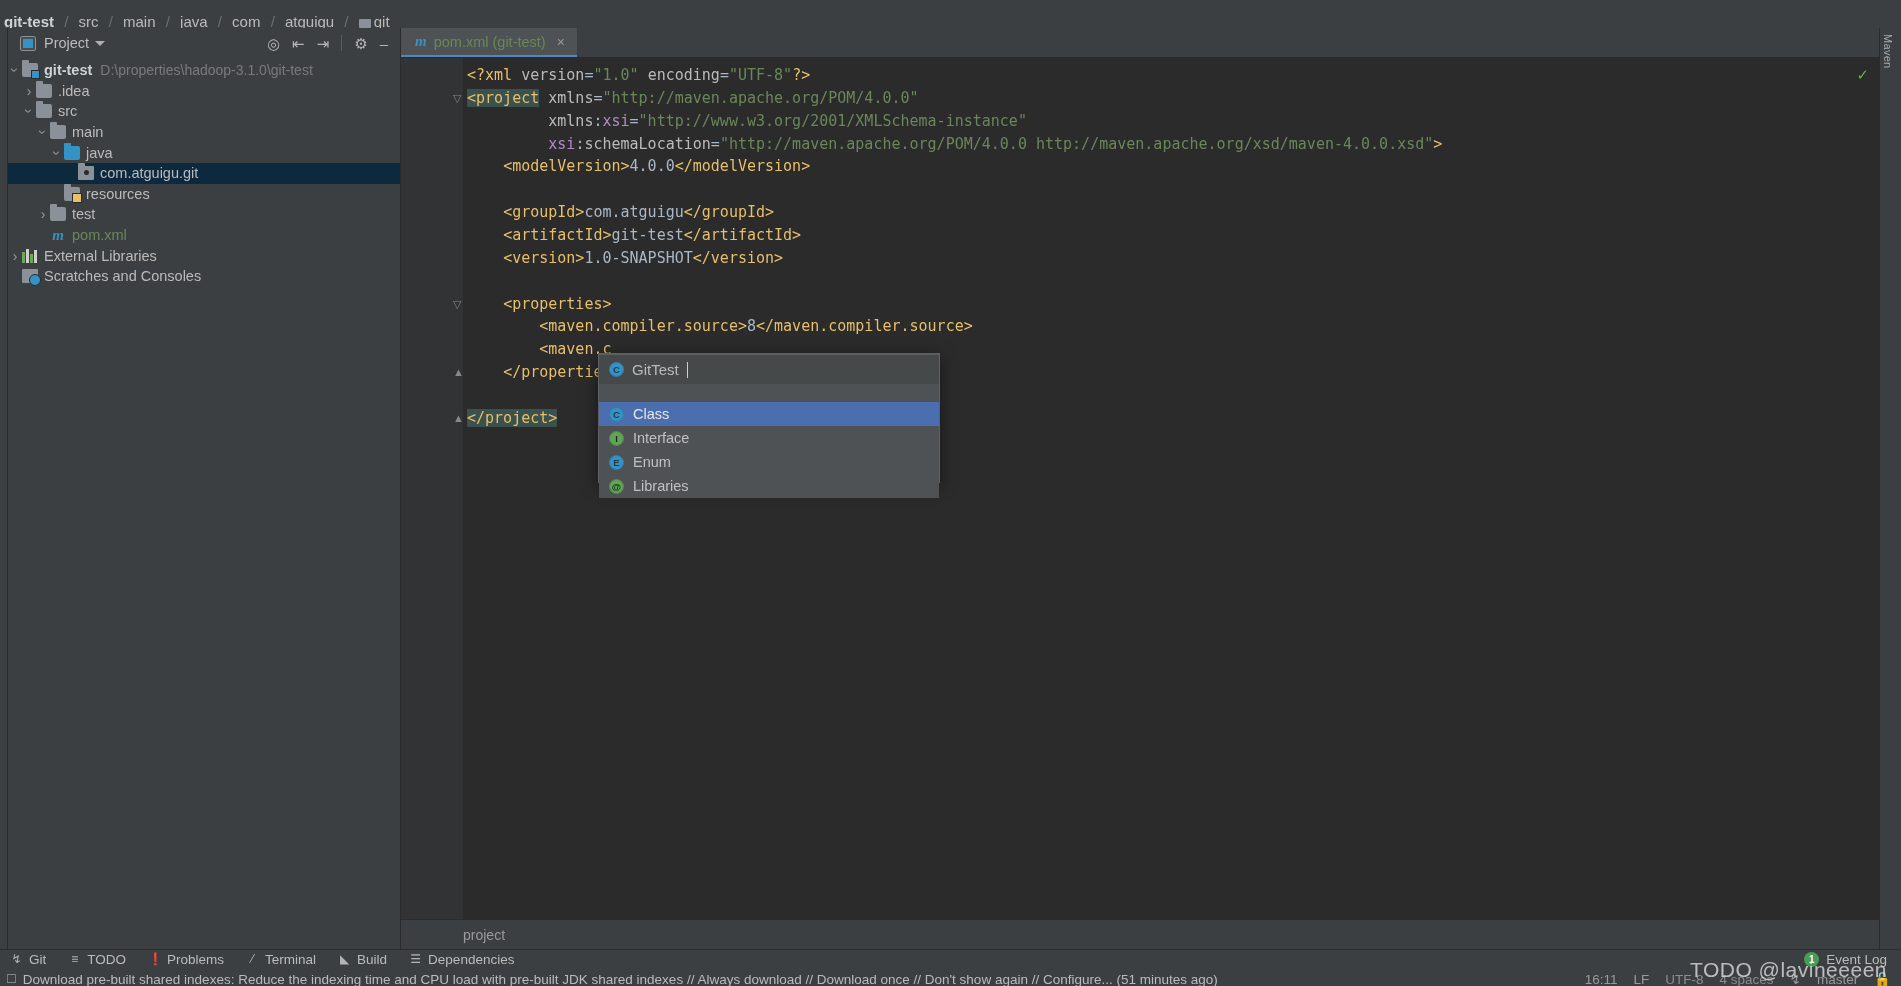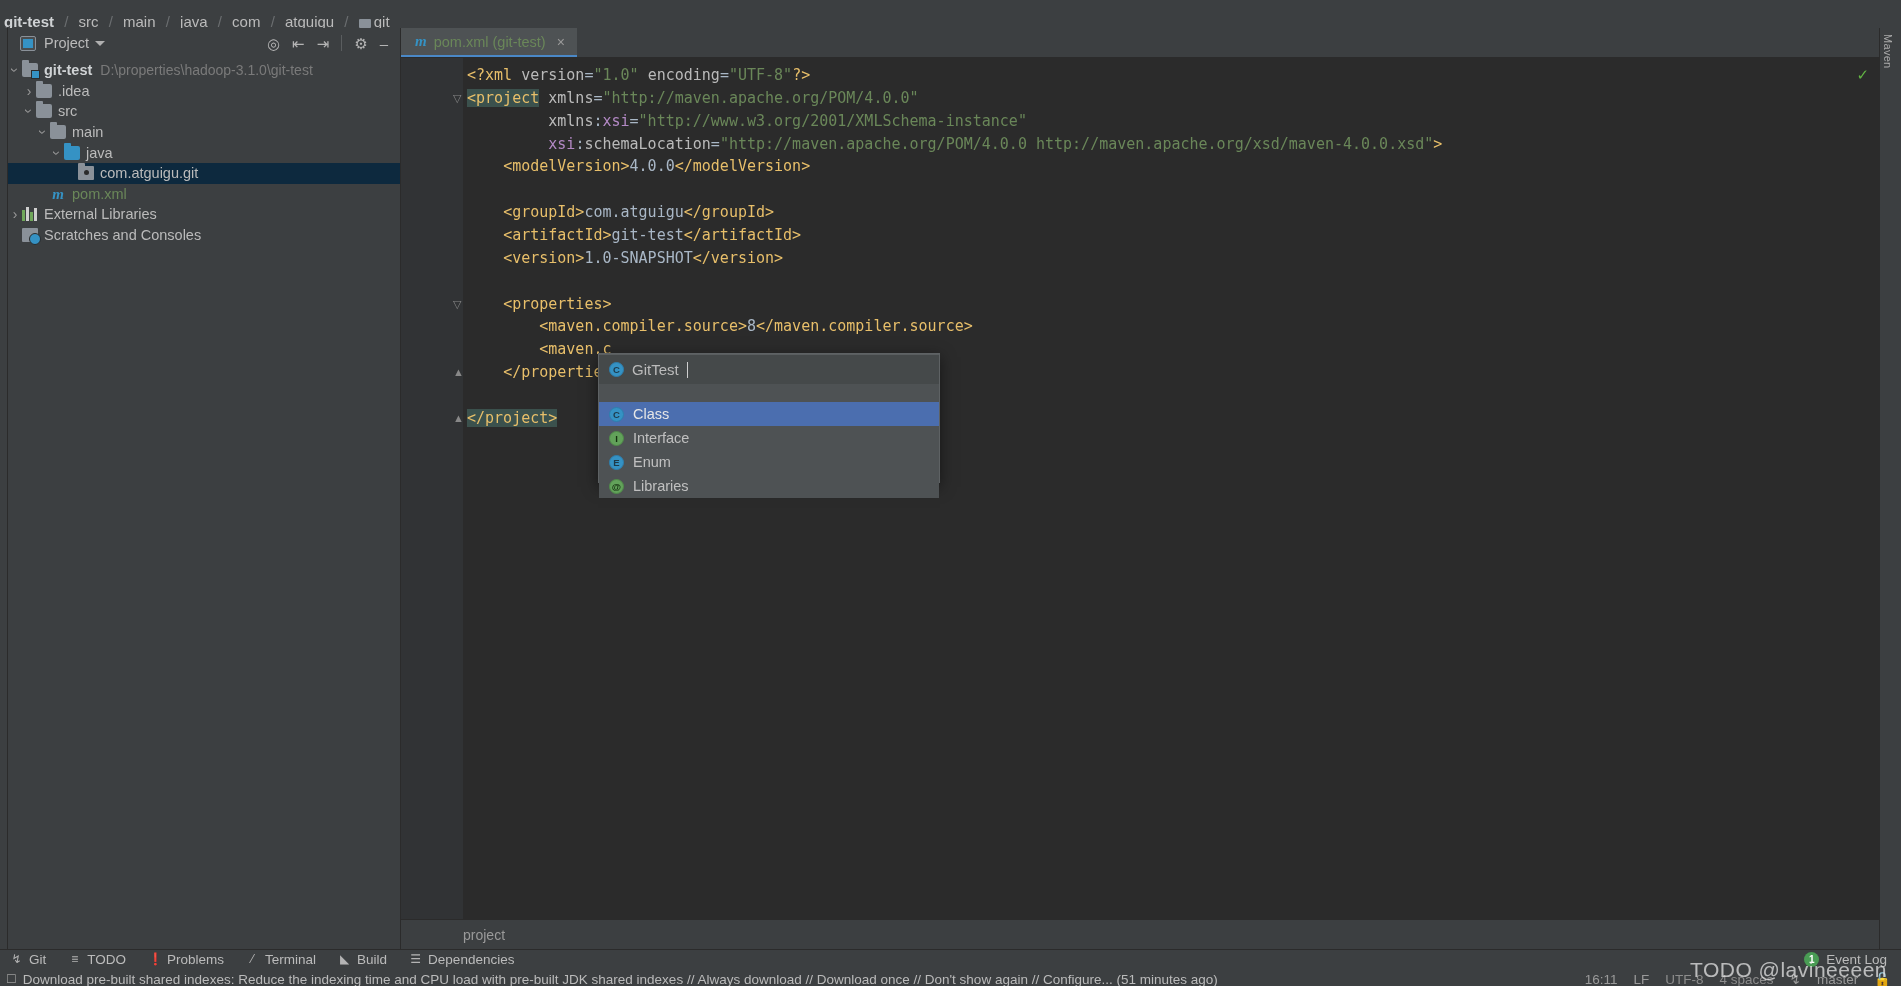--- a/index.html
+++ b/index.html
@@ -349,20 +349,35 @@
             <span class="tree-label">java</span>
           </div>
           <div class="tree-row selected">
             <span class="spacer14"></span>
             <span class="spacer14"></span>
             <span class="spacer14"></span>
             <span class="spacer14"></span>
             <span class="spacer14"></span>
             <span class="ico pkg"></span>
             <span class="tree-label">com.atguigu.git</span>
+          </div>
+          <div class="tree-row">
+            <span class="spacer14"></span>
+            <span class="spacer14"></span>
+            <span class="spacer14"></span>
+            <span class="spacer14"></span>
+            <span class="ico folder folder-res"></span>
+            <span class="tree-label">resources</span>
+          </div>
+          <div class="tree-row">
+            <span class="spacer14"></span>
+            <span class="spacer14"></span>
+            <span class="arrow closed"></span>
+            <span class="ico folder"></span>
+            <span class="tree-label">test</span>
           </div>
           <div class="tree-row">
             <span class="spacer14"></span>
             <span class="spacer14"></span>
             <span class="spacer14"></span>
             <span class="ico maven">m</span>
             <span class="tree-label green">pom.xml</span>
           </div>
           <div class="tree-row">
             <span class="arrow closed"></span>

